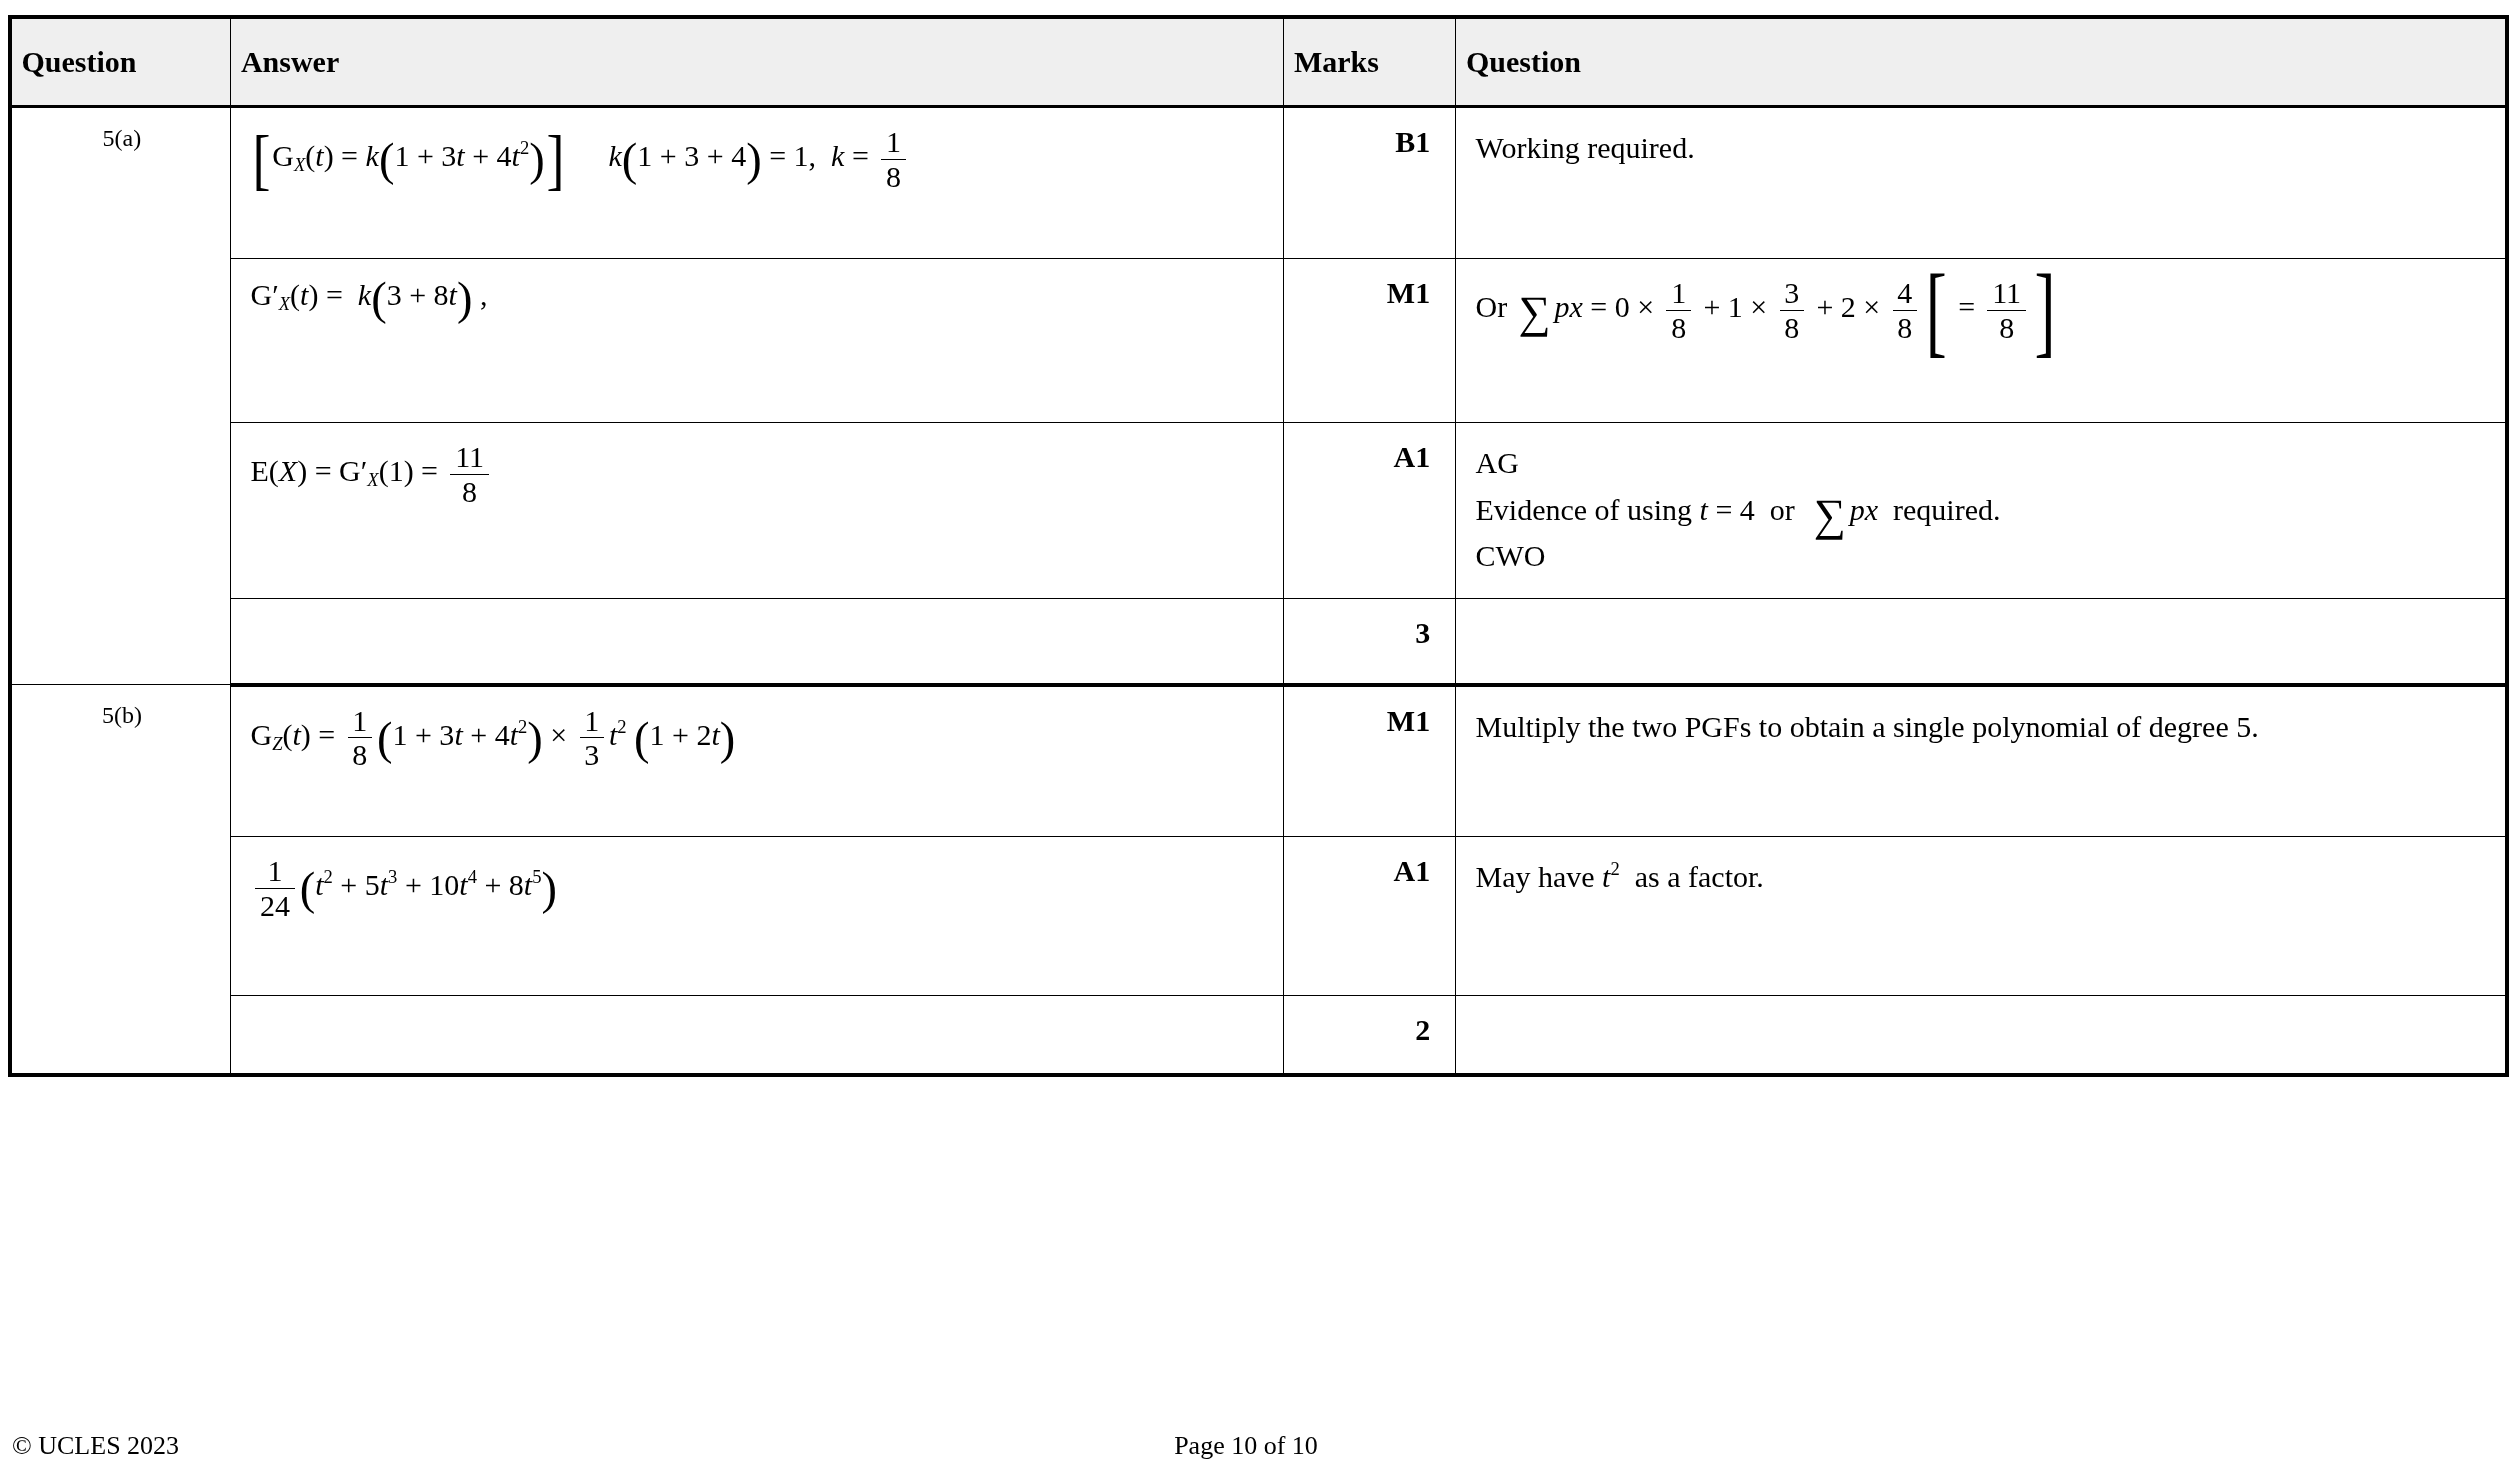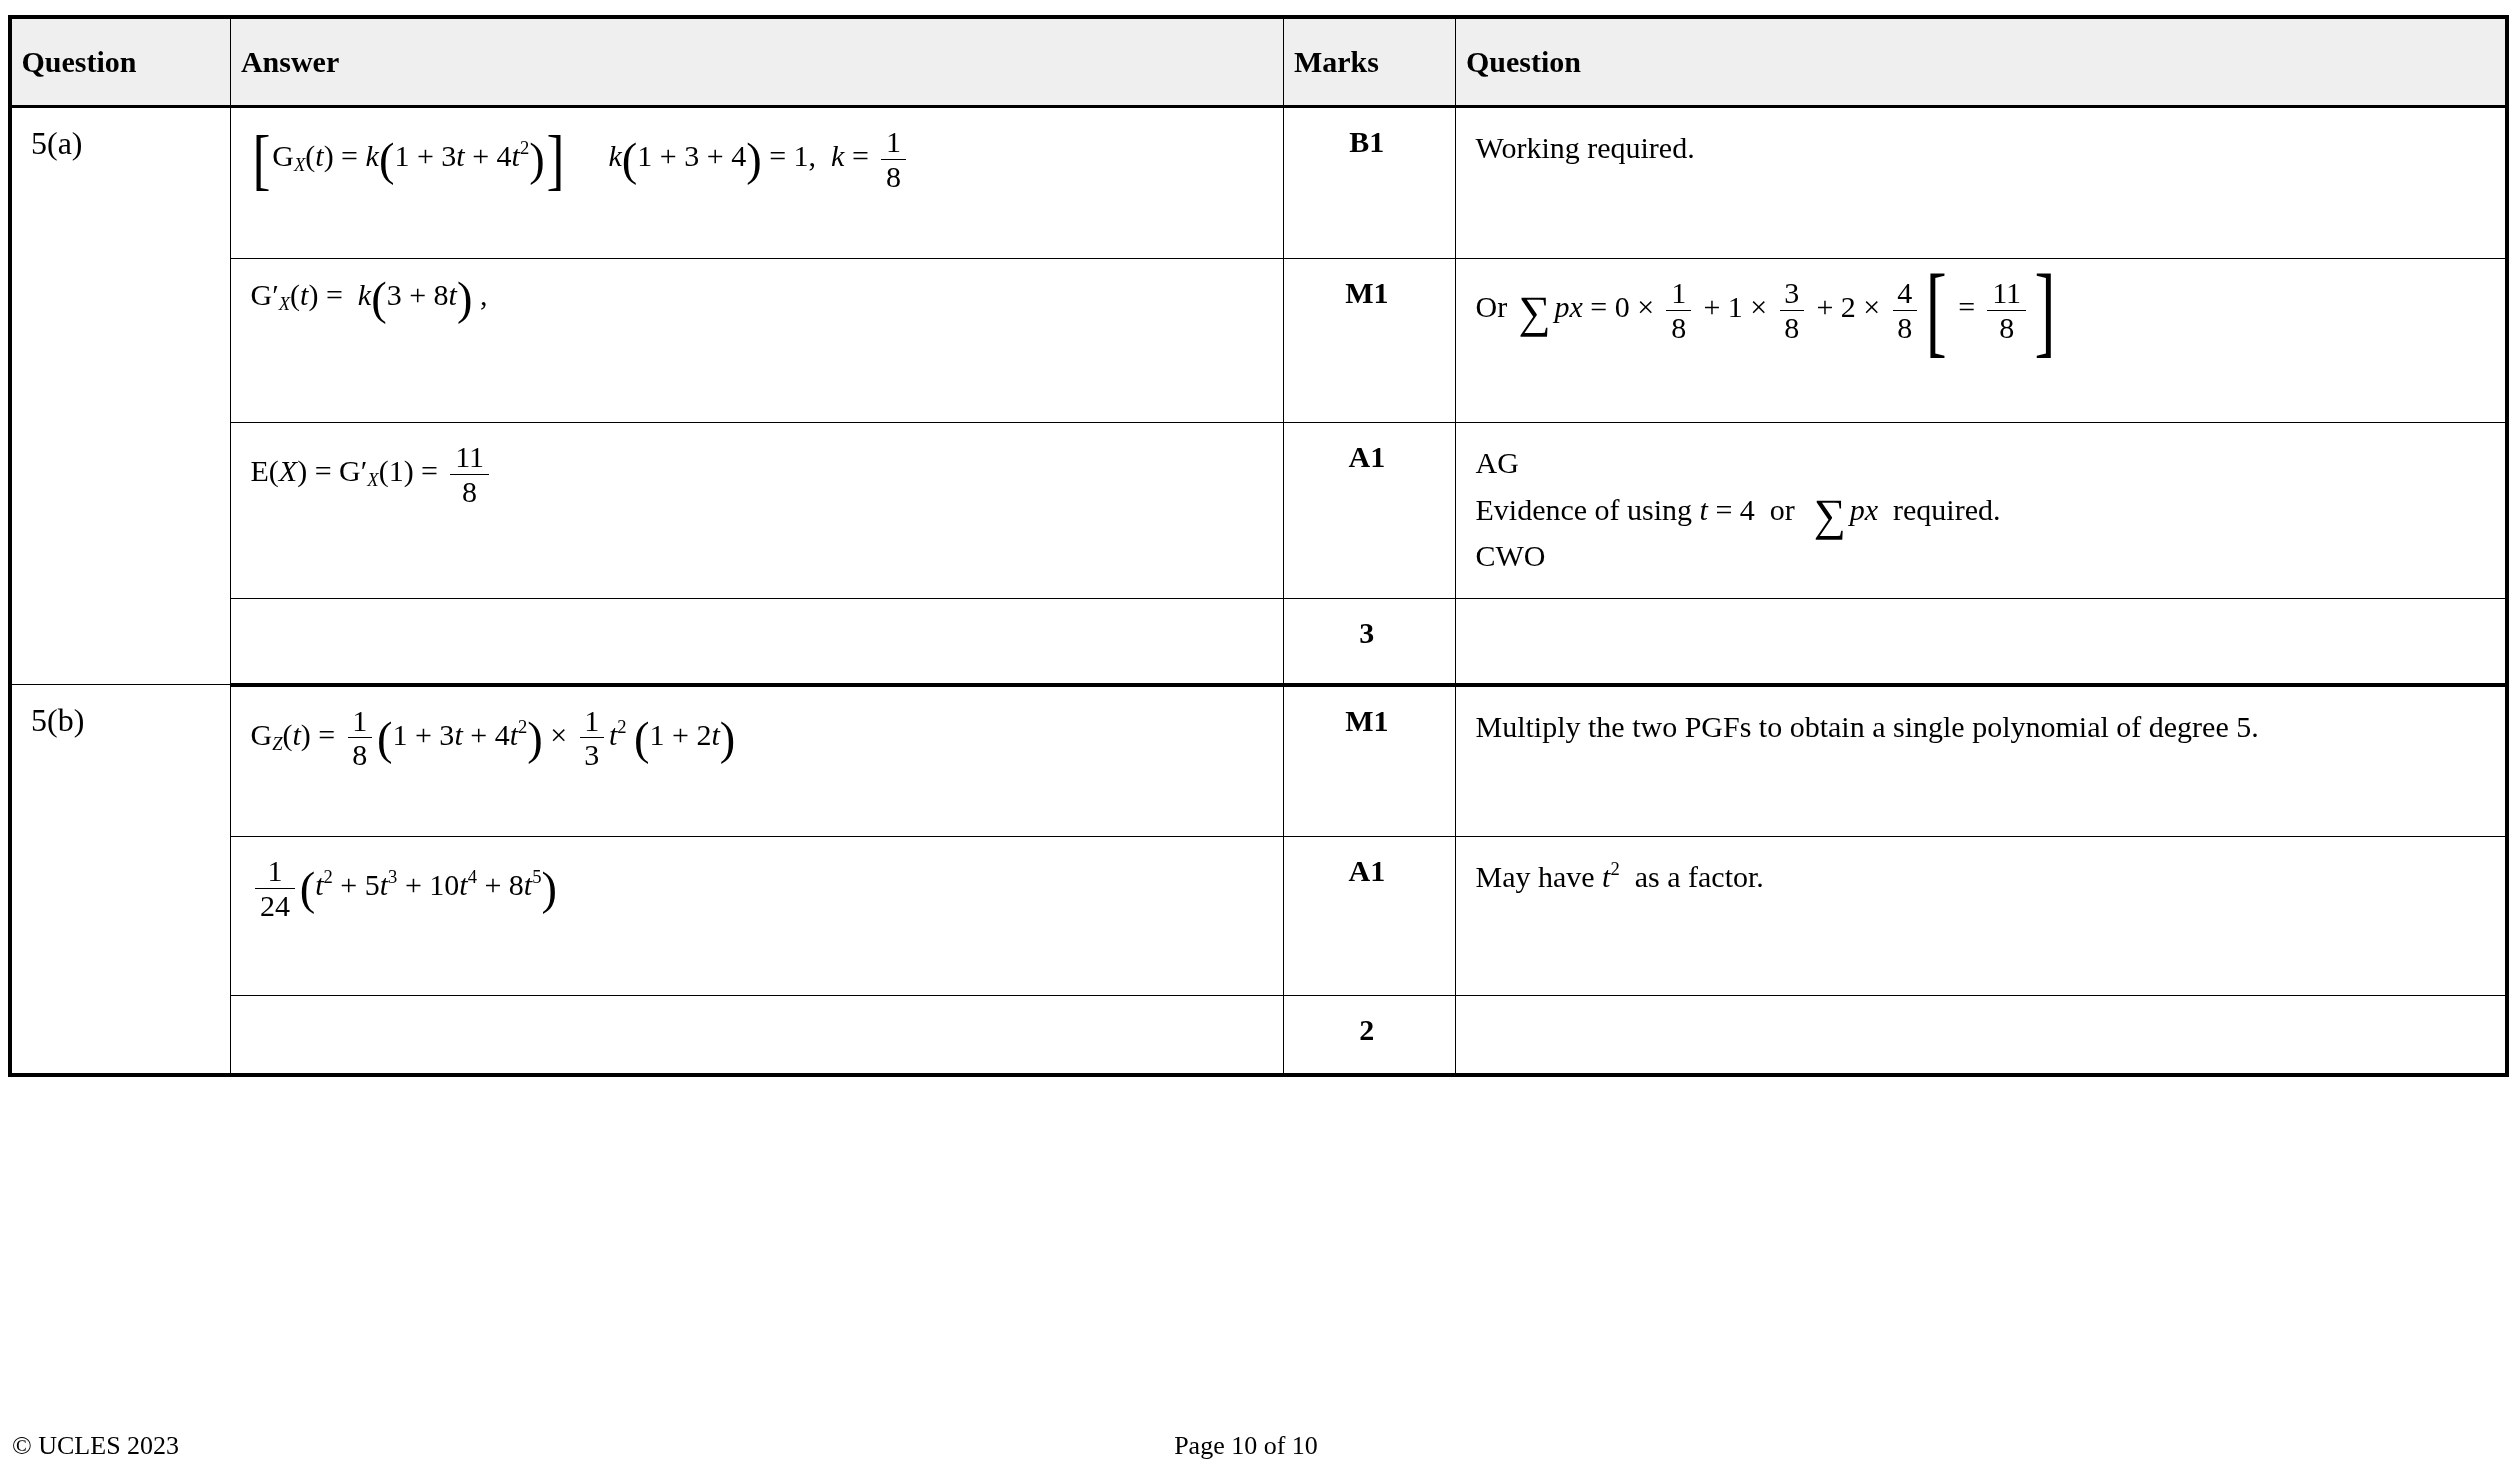--- a/index.html
+++ b/index.html
@@ -26,23 +26,23 @@
     overflow:hidden;
   }
   .ms thead th{
     background:var(--header-bg,#efefef);
     font-weight:bold;
     text-align:left;
     vertical-align:middle;
     padding:9.7px;
     border-bottom:3.9px solid #000;
   }
-  td.qcell{text-align:left;font-size:32px;}
+  td.qcell{text-align:center;font-size:24px;}
   td.mark{
-    text-align:center;
+    text-align:right;
     font-weight:bold;
     padding-right:25px;
   }
   tr.section-end td{border-bottom:4.8px solid #000;}
   td.answer{line-height:1.25;}
   td.guidance{line-height:1.55;}
   
   .m{white-space:pre;}
   .it{font-style:italic;}
   .sub{font-size:0.62em;vertical-align:-0.28em;}

